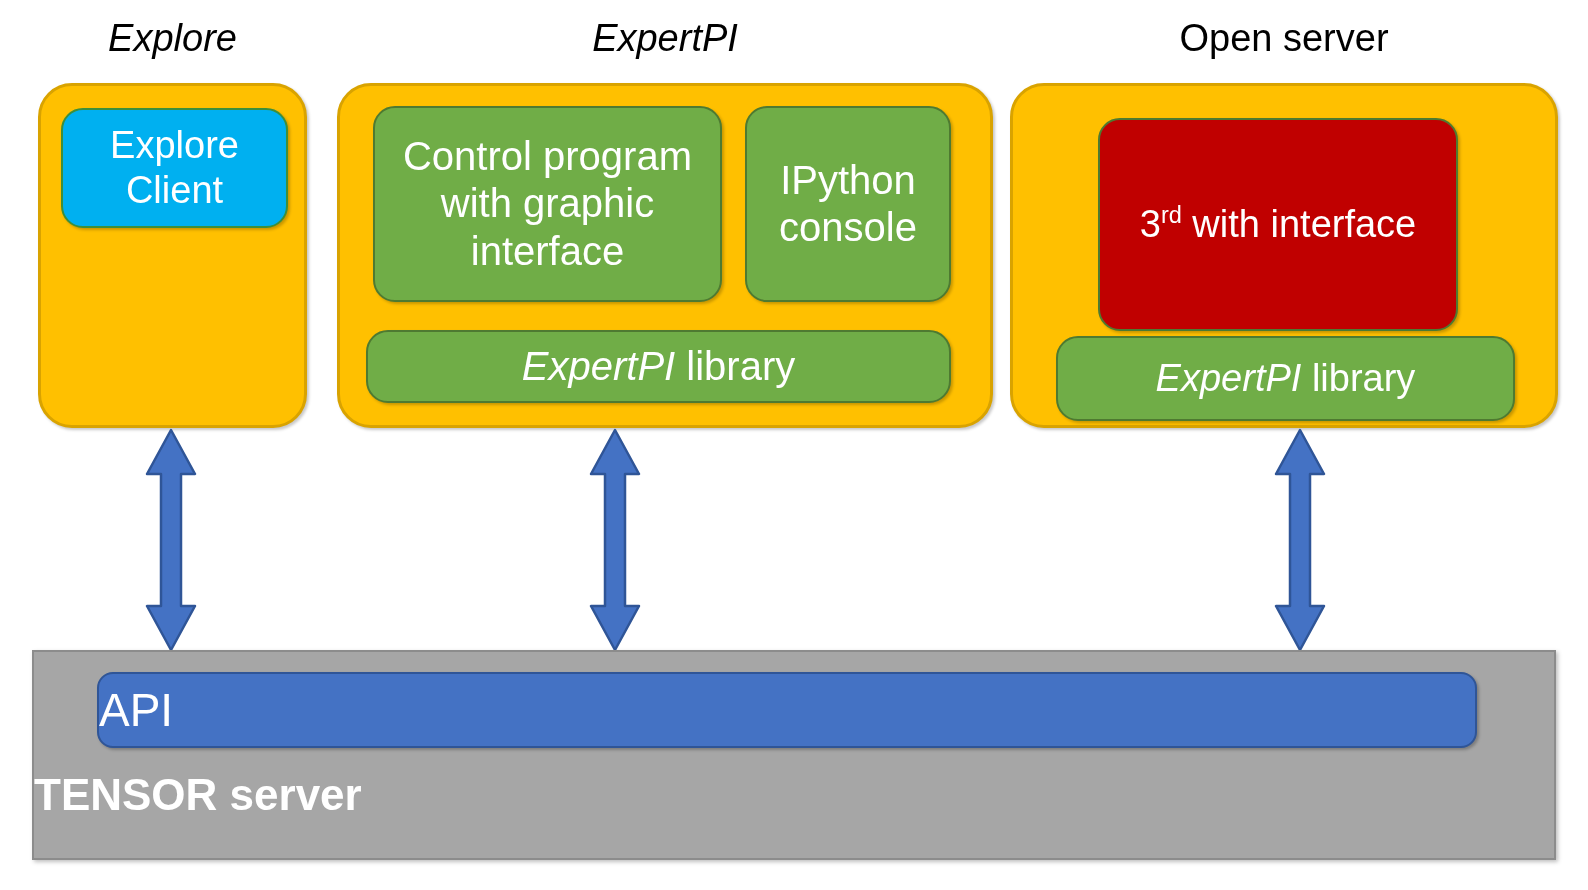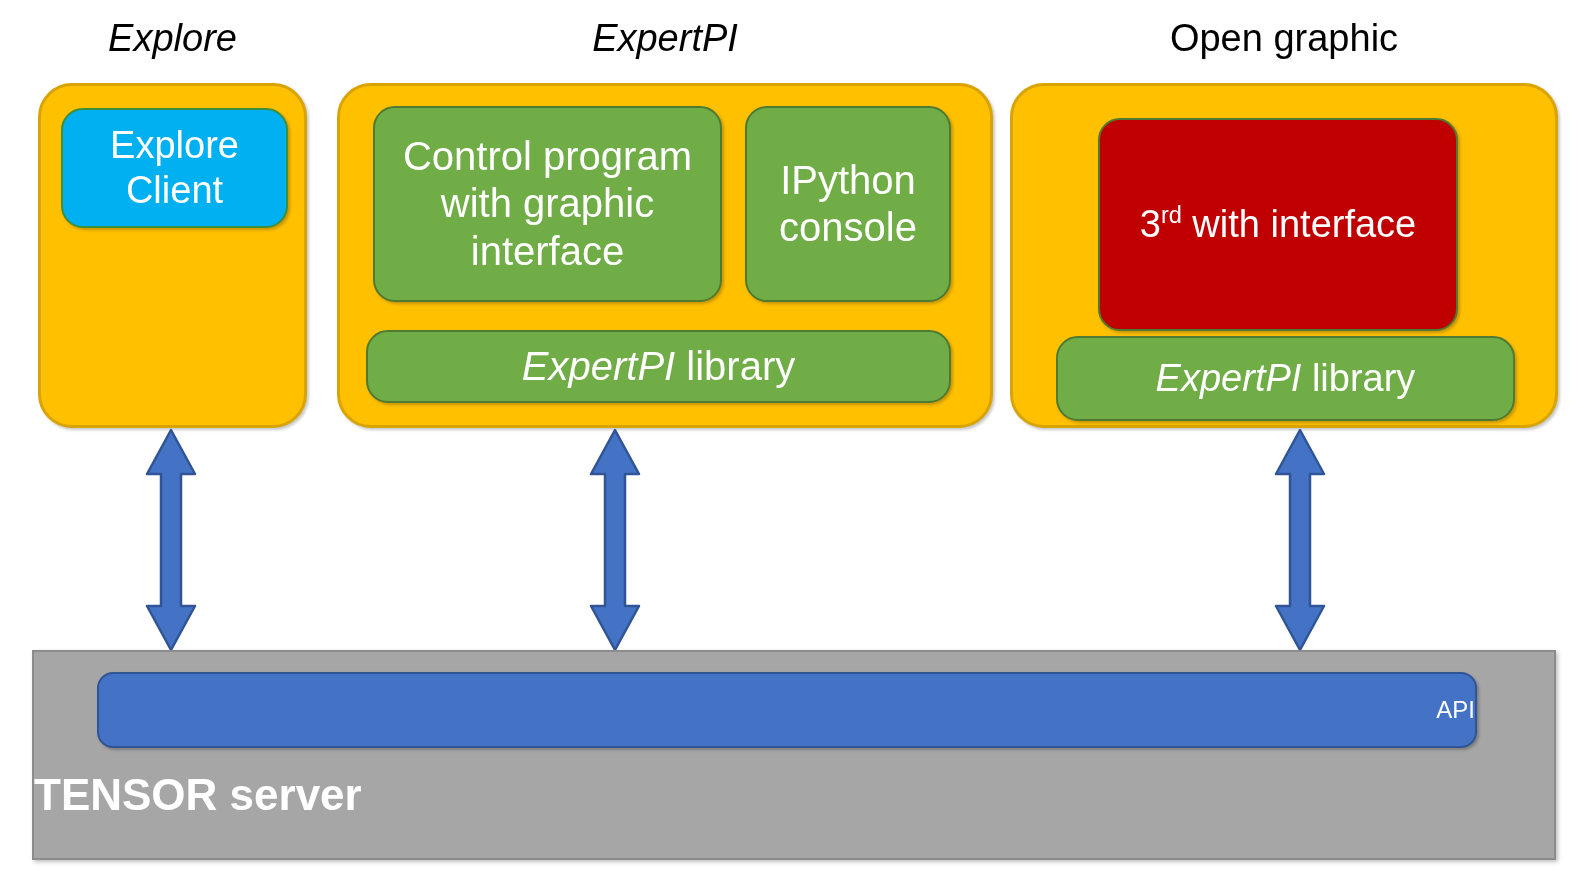--- a/index.html
+++ b/index.html
@@ -79,23 +79,23 @@
     left: 63px;
     top: 20px;
     width: 1380px;
     height: 76px;
     background: #4472C4;
     border: 2px solid #2F5597;
     border-radius: 16px;
     box-sizing: border-box;
     display: flex;
     align-items: center;
-    justify-content: flex-end;
+    justify-content: flex-start;
     color: #ffffff;
-    font-size: 24px;
+    font-size: 46px;
     box-shadow: 2px 2px 3px rgba(0,0,0,0.25);
   }
   #server-label {
     position: absolute;
     left: 0;
     top: 118px;
     width: 100%;
     color: #ffffff;
     font-size: 44px;
     font-weight: bold;
@@ -108,21 +108,21 @@
 </style>
 </head>
 <body>
 
 <div id="stage">
 
   <div class="col-title italic" style="left:38px; top:16px; width:269px;">Explore</div>
 
   <div class="col-title italic" style="left:337px; top:16px; width:656px;">ExpertPI</div>
 
-  <div class="col-title" style="left:1010px; top:16px; width:548px;">Open graphic</div>
+  <div class="col-title" style="left:1010px; top:16px; width:548px;">Open server</div>
 
   <div class="group" style="left:38px; top:83px; width:269px; height:345px;padding-left:37px;">
 
     <div class="box box-cyan f38" style="left:20px; top:22px; width:227px; height:120px;">
       <span class="txt">Explore Client</span>
     </div>
 
   </div>
 
   <div class="group" style="left:337px; top:83px; width:656px; height:345px;">

